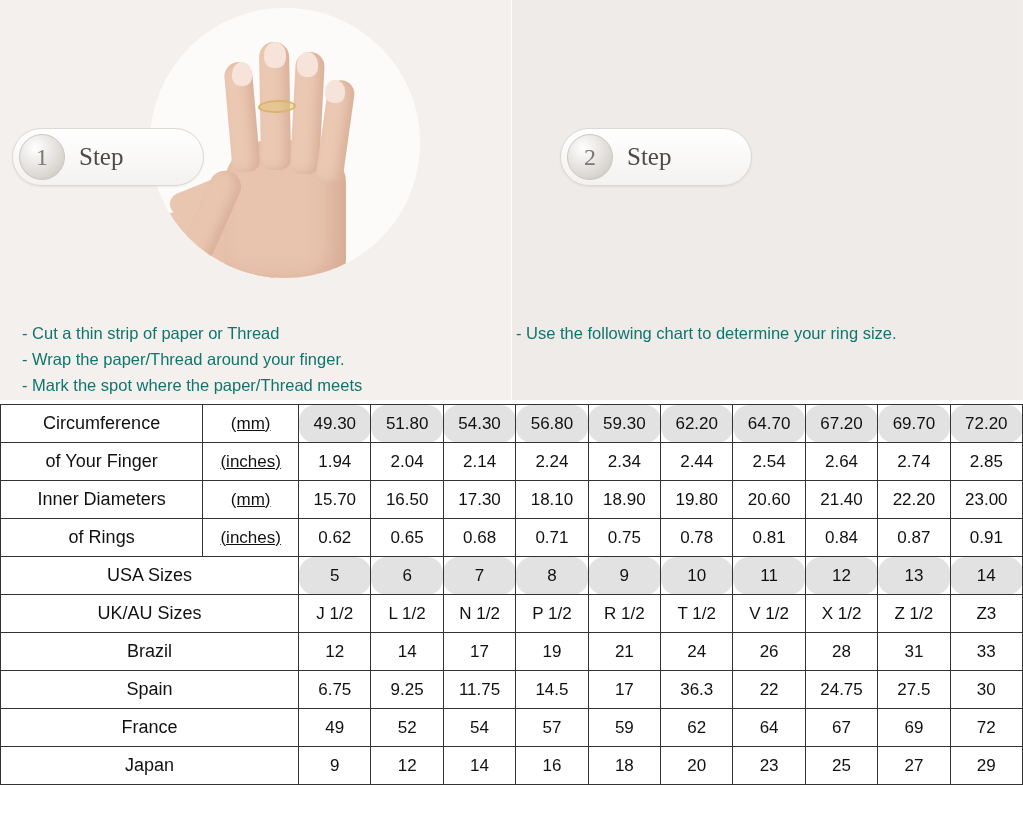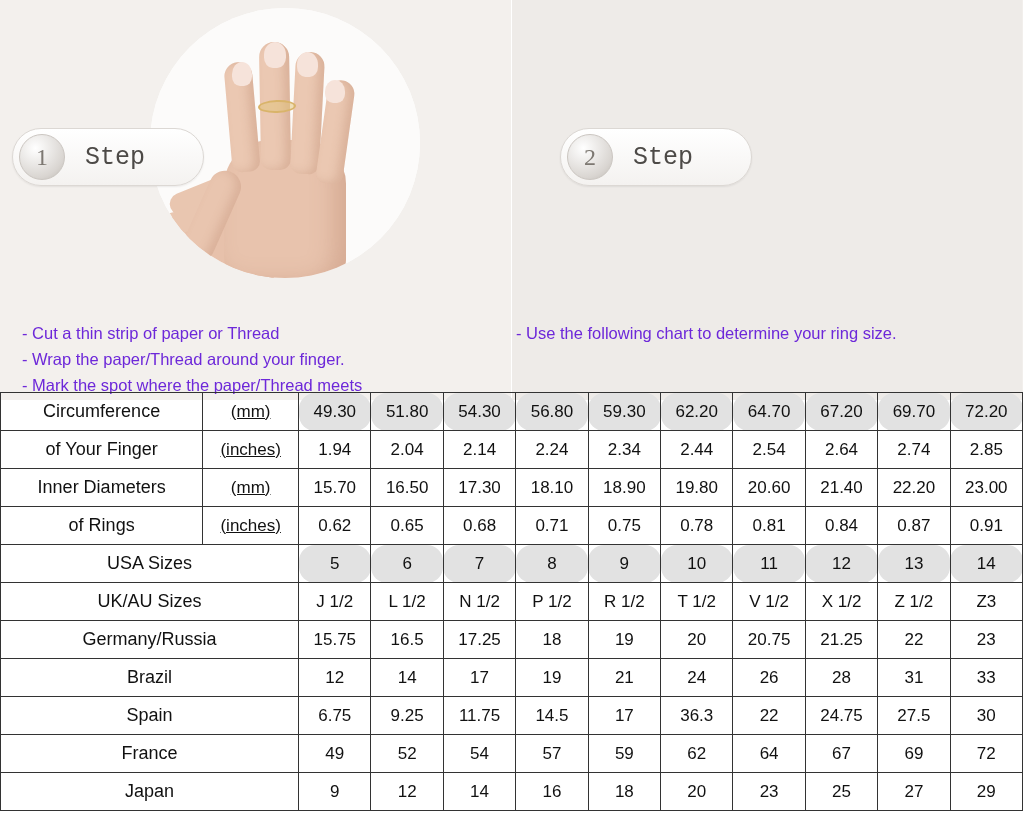--- a/index.html
+++ b/index.html
@@ -138,43 +138,43 @@
     background: radial-gradient(circle at 35% 30%, #ffffff 0%, #d9d5d1 70%, #bdb8b3 100%);
     border: 1px solid #cbc6c1;
     color: #7d7872;
     font-size: 24px;
     display: flex;
     align-items: center;
     justify-content: center;
     font-family: "Liberation Serif", serif;
   }
   .step-word {
-    margin-left: 20px;
+    margin-left: 14px;
     font-size: 25px;
     color: #4d4a47;
-    font-family: Liberation Mono, monospace;
+    font-family: Liberation Serif, serif;
   }
 
   
   .bullets {
     position: absolute;
     top: 320px;
     font-size: 16.5px;
-    color: #6d28d9;
+    color: #0f766e;
     line-height: 26px;
   }
   .bullets.left-b  { left: 22px; width: 470px; }
   .bullets.right-b { left: 516px; width: 500px; }
   .bullets div { white-space: nowrap; }
 
   
   table.size-table {
     position: absolute;
     left: 0;
-    top: 392px;
+    top: 404px;
     width: 1023px;
     border-collapse: collapse;
     table-layout: fixed;
     font-size: 17px;
   }
   table.size-table td {
     border: 1px solid #333;
     height: 37px;
     text-align: center;
     padding: 0 2px;
@@ -338,33 +338,20 @@
         <td class="val">N 1/2</td>
         <td class="val">P 1/2</td>
         <td class="val">R 1/2</td>
         <td class="val">T 1/2</td>
         <td class="val">V 1/2</td>
         <td class="val">X 1/2</td>
         <td class="val">Z 1/2</td>
         <td class="val">Z3</td>
       </tr>
 
-      <tr>
-        <td class="lbl-left" colspan="2">Germany/Russia</td>
-        <td class="val">15.75</td>
-        <td class="val">16.5</td>
-        <td class="val">17.25</td>
-        <td class="val">18</td>
-        <td class="val">19</td>
-        <td class="val">20</td>
-        <td class="val">20.75</td>
-        <td class="val">21.25</td>
-        <td class="val">22</td>
-        <td class="val">23</td>
-      </tr>
 
       <tr>
         <td class="lbl-left" colspan="2">Brazil</td>
         <td class="val">12</td>
         <td class="val">14</td>
         <td class="val">17</td>
         <td class="val">19</td>
         <td class="val">21</td>
         <td class="val">24</td>
         <td class="val">26</td>

